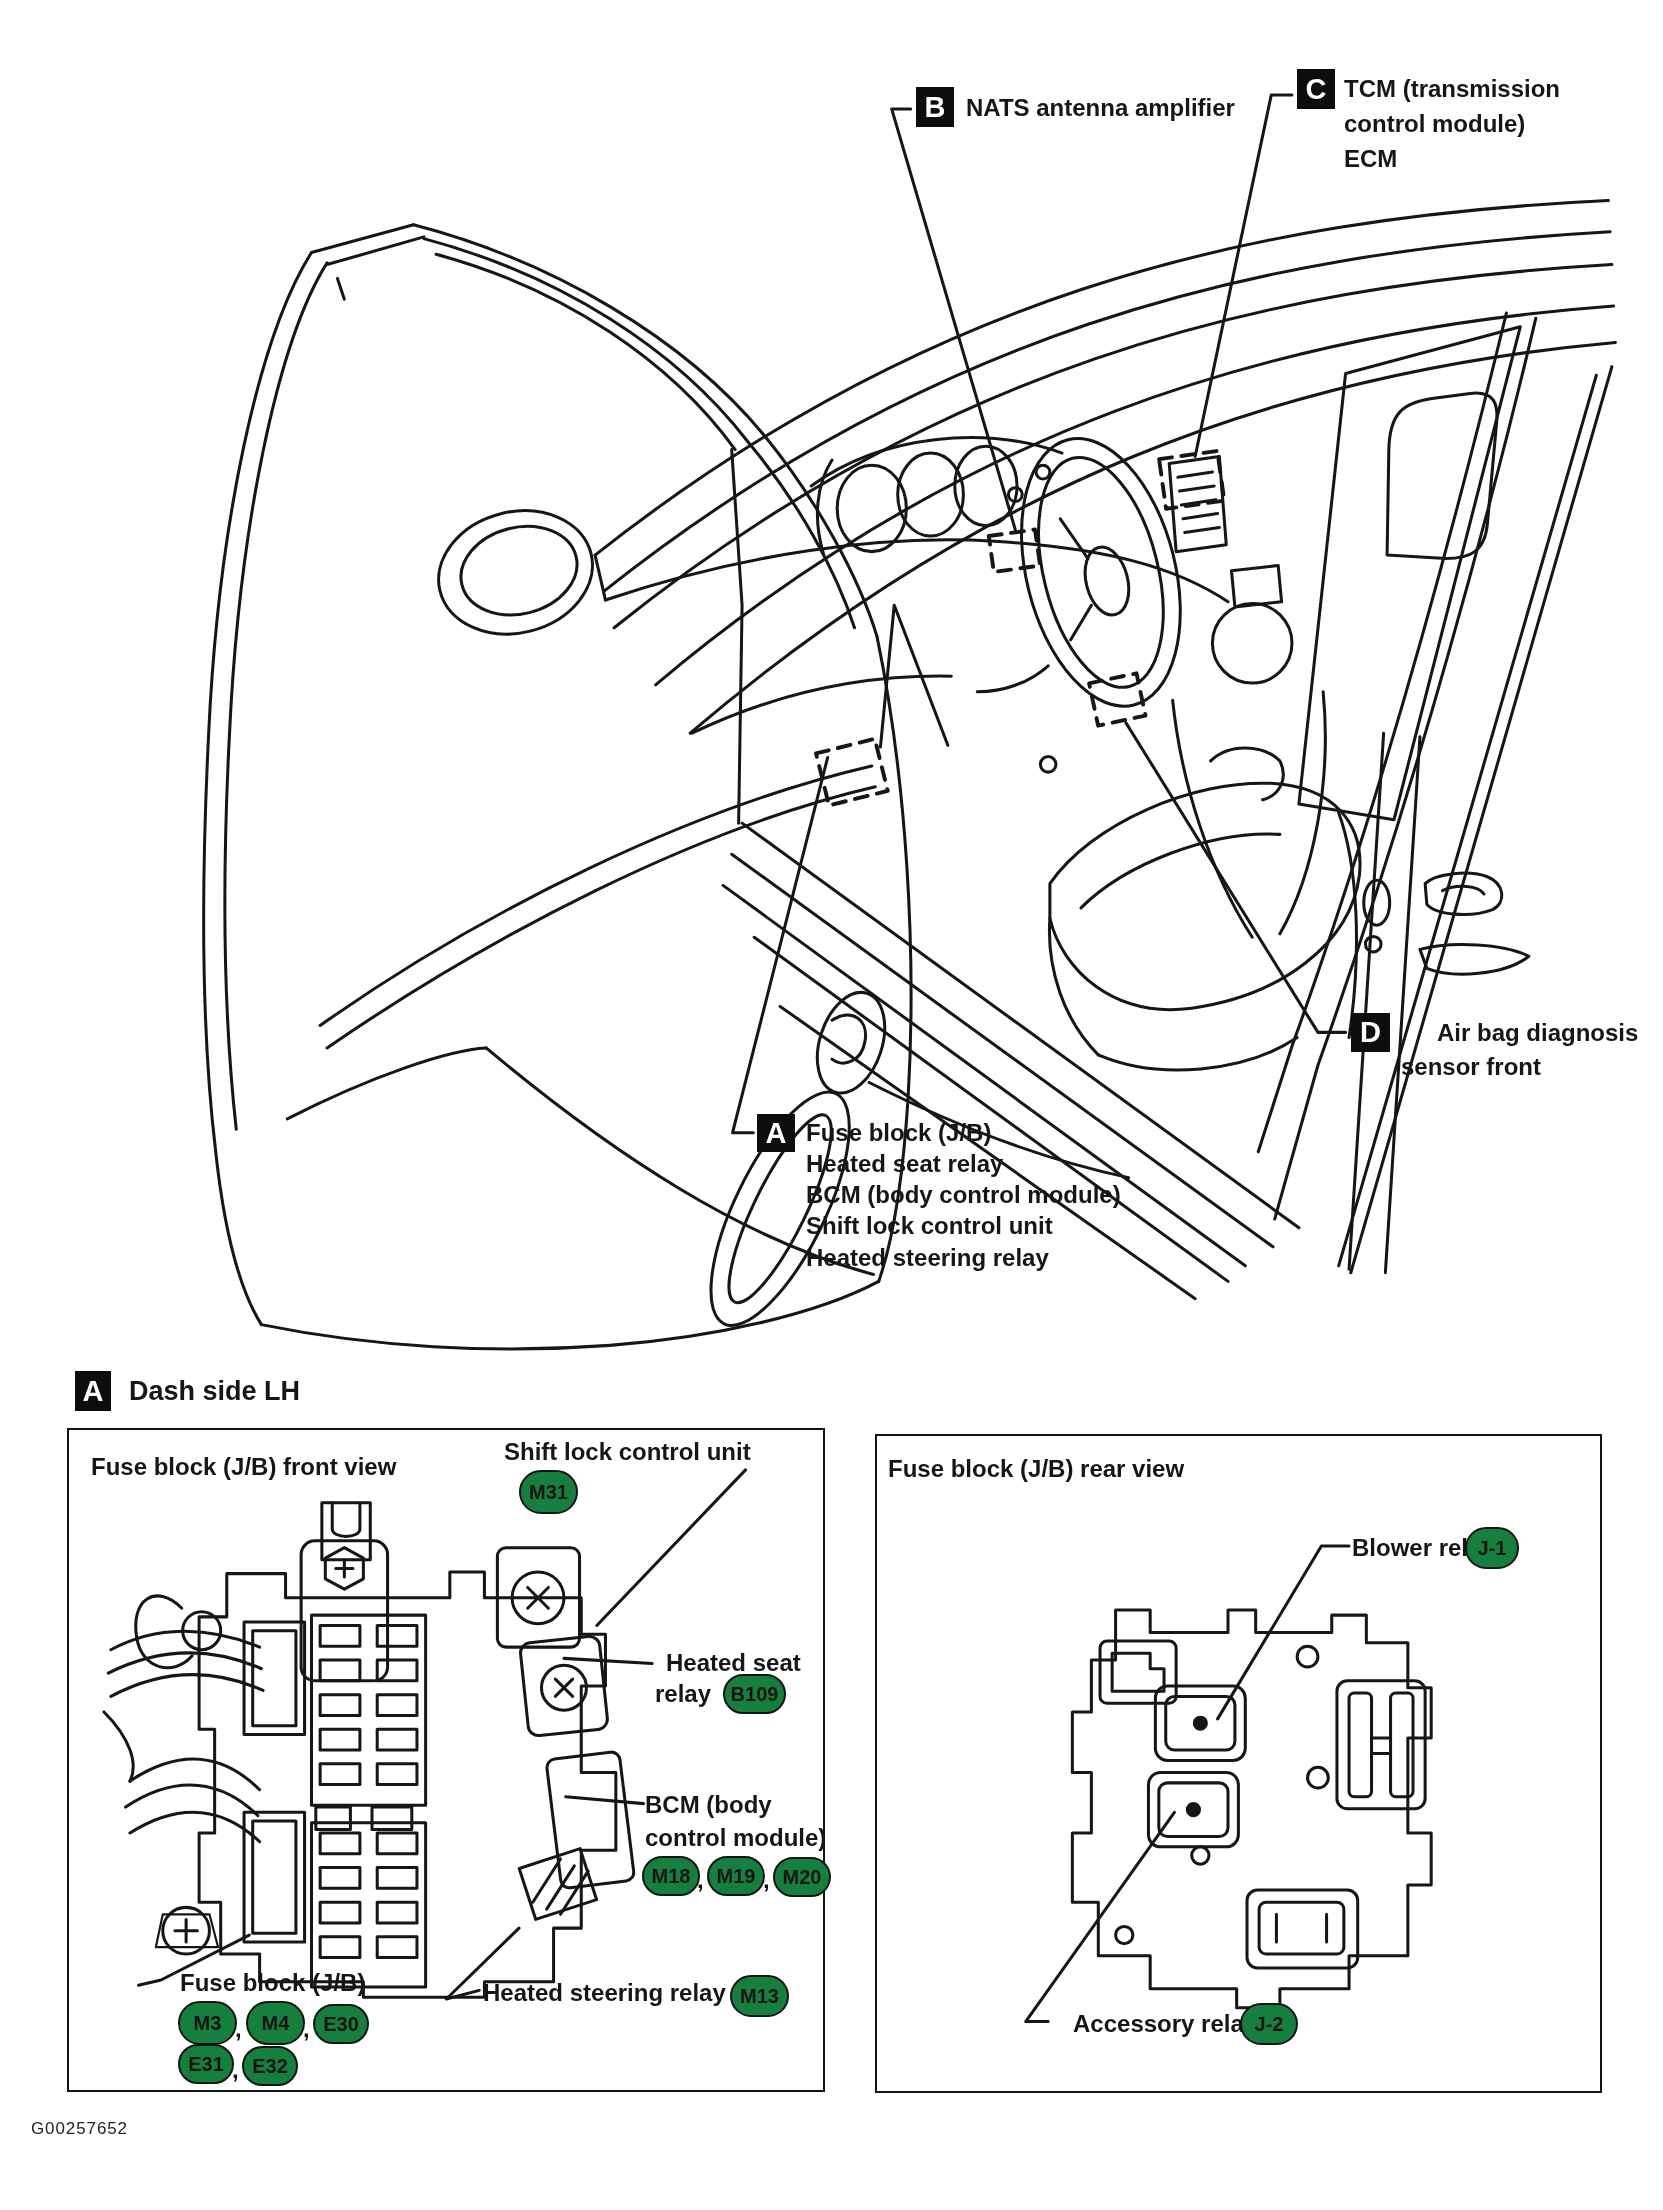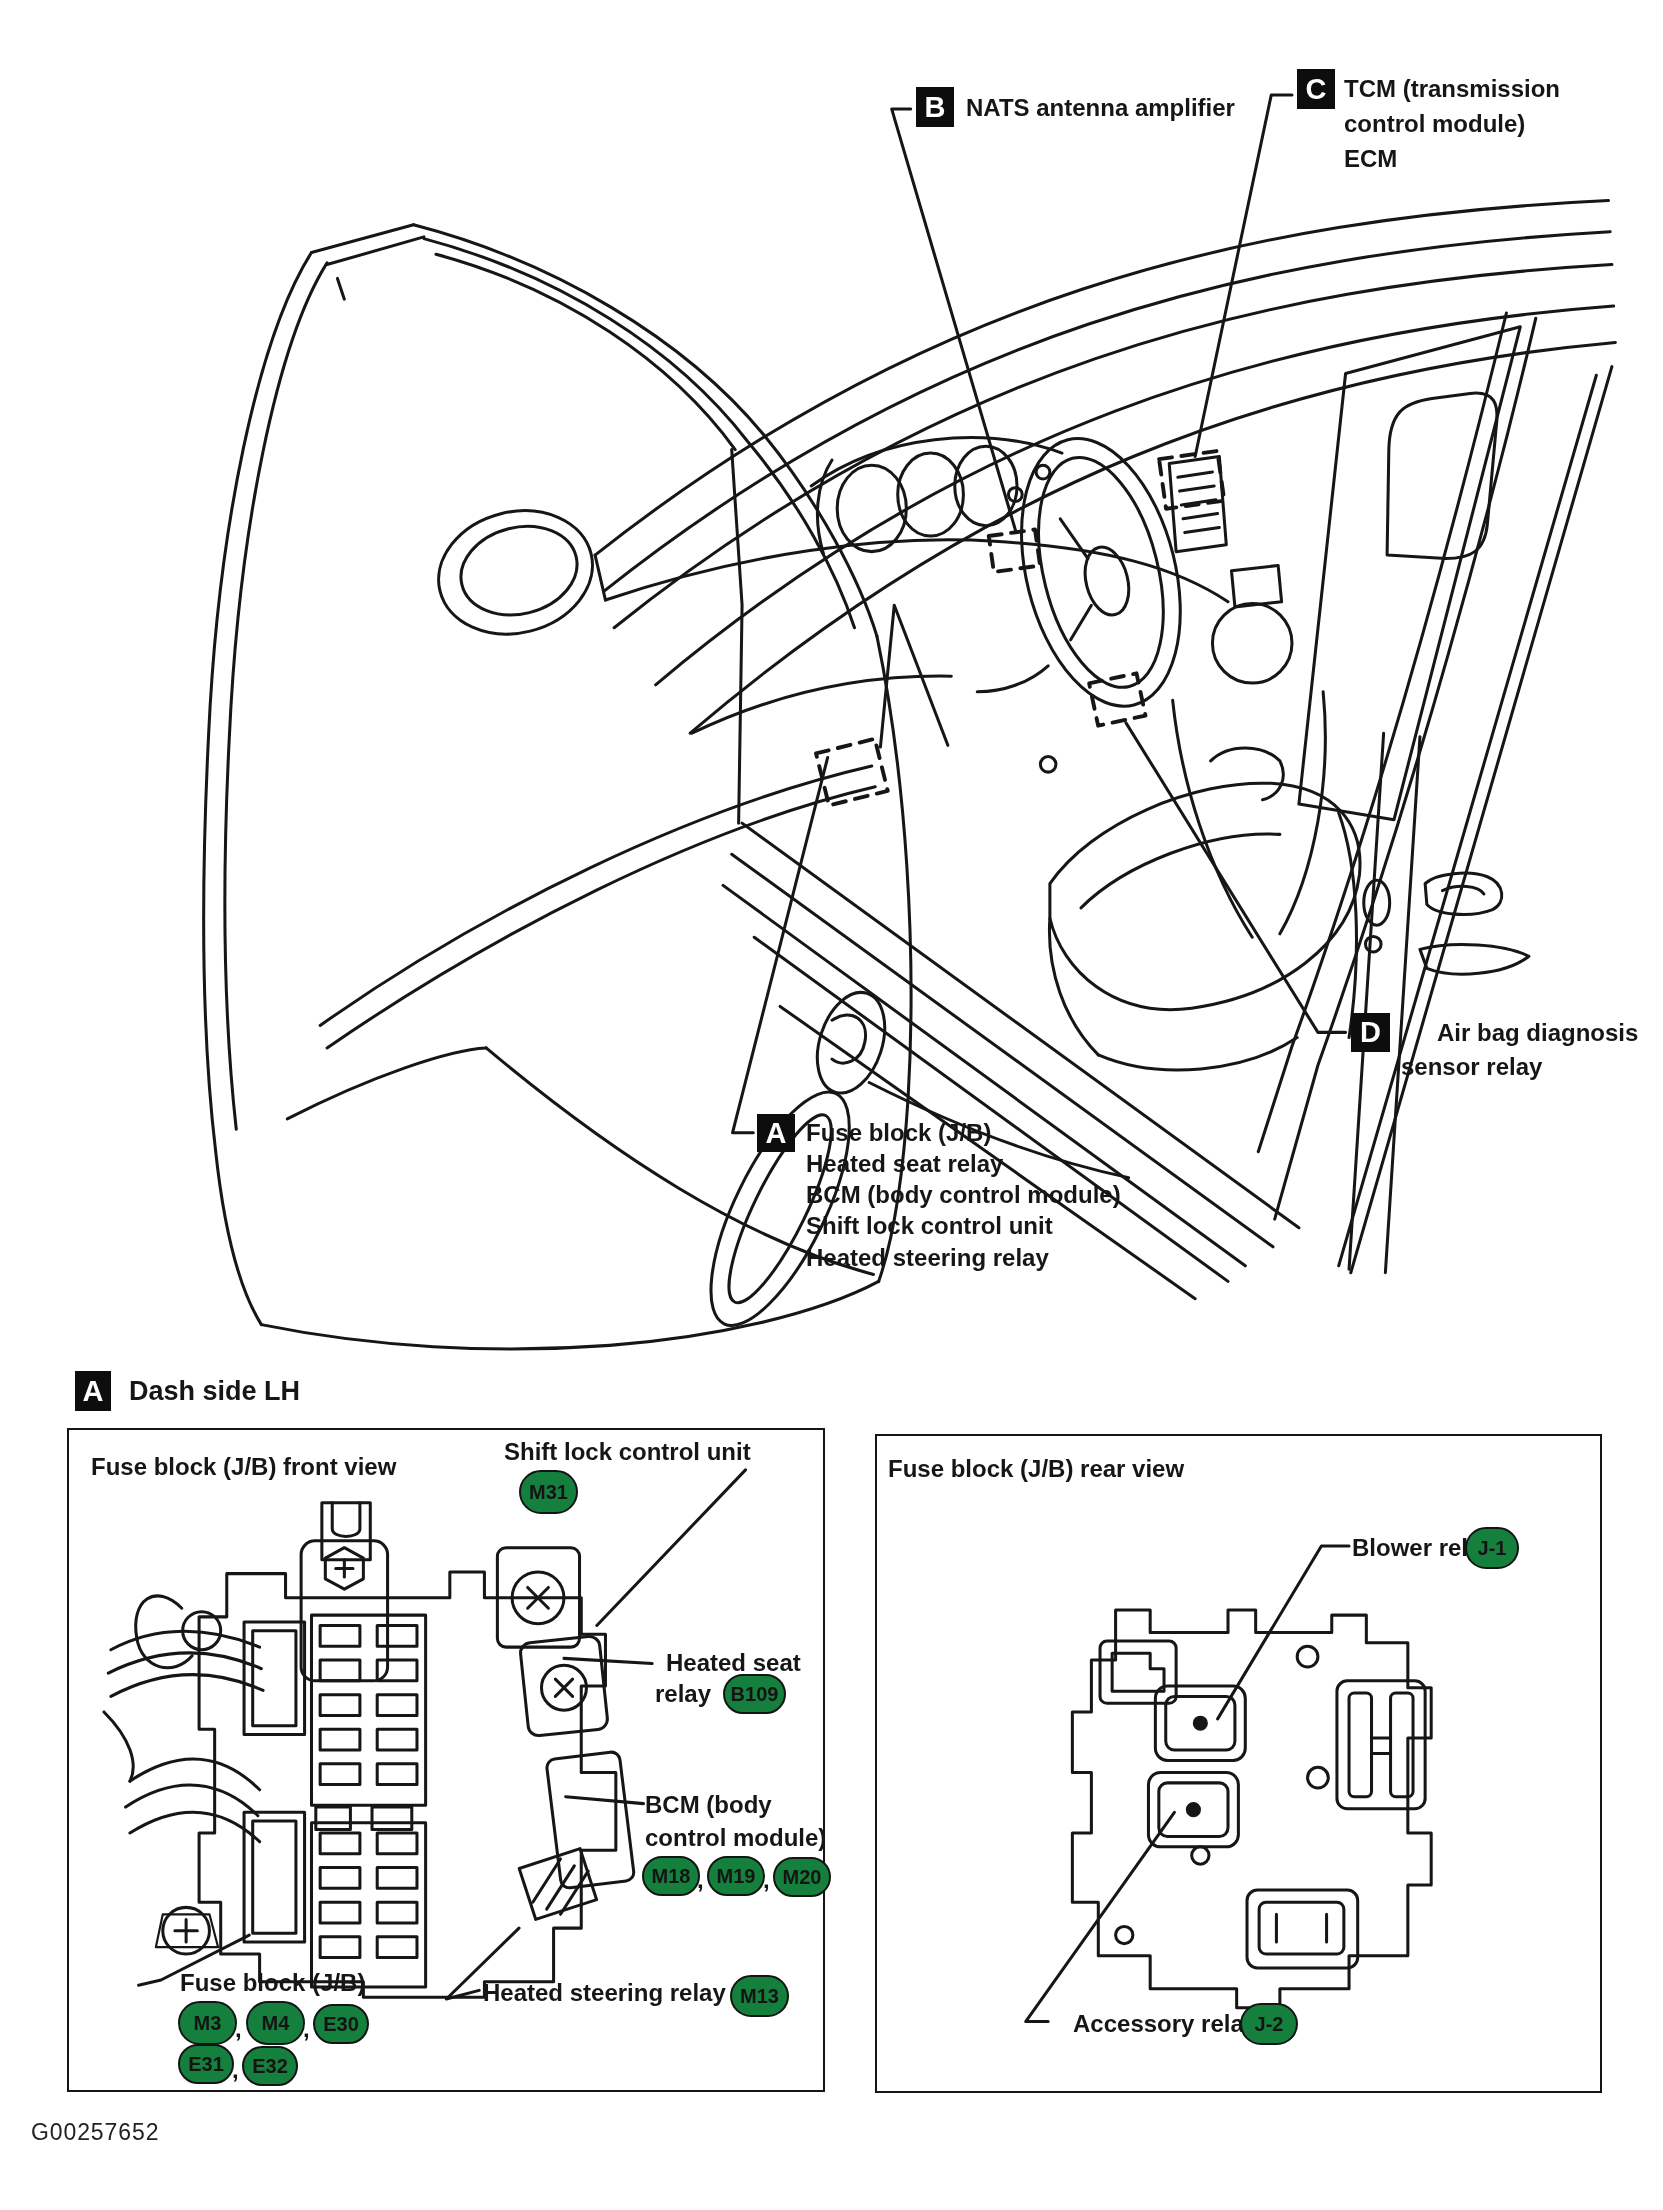--- a/index.html
+++ b/index.html
@@ -9,21 +9,21 @@
   }
   svg.art{position:absolute;left:0;top:0;}
   .lbl{position:absolute;font-weight:bold;font-size:24px;line-height:29px;white-space:nowrap;color:#161616;}
   .chip{position:absolute;background:#0d0d0d;color:#ffffff;font-weight:bold;
         display:flex;align-items:center;justify-content:center;font-size:29px;}
   .panel{position:absolute;border:2.6px solid #151515;background:transparent;}
   .ref{position:absolute;border:2.6px solid #141414;border-radius:35px;
        display:flex;align-items:center;justify-content:center;
        font-weight:bold;font-size:20px;color:#141414;background:#15803d;}
   .comma{position:absolute;font-weight:bold;font-size:24px;color:#141414;}
-  .figcode{position:absolute;font-size:23px;font-weight:normal;letter-spacing:0.9px;color:#222;}
+  .figcode{position:absolute;font-size:17px;font-weight:normal;letter-spacing:0.9px;color:#222;}
 </style>
 </head>
 <body>
 
 <div id="page">
 
   <svg class="art" width="1664" height="2210" viewBox="0 0 1924 2556" fill="none" stroke="#161616" stroke-width="3.5" stroke-linecap="round" stroke-linejoin="round">
 
     <g>
       <path d="M 360,292 C 298,390 252,610 241,850 C 233,1010 231,1180 249,1330 C 259,1424 277,1492 302,1532"></path>
@@ -234,21 +234,21 @@
   <div class="chip" style="left:916px;top:87px;width:38px;height:40px;">B</div>
   <div class="lbl" style="left:966px;top:93px;">NATS antenna amplifier</div>
 
   <div class="chip" style="left:1297px;top:69px;width:38px;height:40px;">C</div>
   <div class="lbl" style="left:1344px;top:74px;">TCM (transmission</div>
   <div class="lbl" style="left:1344px;top:109px;">control module)</div>
   <div class="lbl" style="left:1344px;top:144px;">ECM</div>
 
   <div class="chip" style="left:1351px;top:1013px;width:39px;height:39px;">D</div>
   <div class="lbl" style="left:1401px;top:1018px;padding-left:36px;">Air bag diagnosis</div>
-  <div class="lbl" style="left:1401px;top:1052px;">sensor relay</div>
+  <div class="lbl" style="left:1401px;top:1052px;">sensor front</div>
 
   <div class="chip" style="left:757px;top:1114px;width:38px;height:38px;">A</div>
   <div class="lbl" style="left:806px;top:1118px;">Fuse block (J/B)</div>
   <div class="lbl" style="left:806px;top:1149px;">Heated seat relay</div>
   <div class="lbl" style="left:806px;top:1180px;">BCM (body control module)</div>
   <div class="lbl" style="left:806px;top:1211px;">Shift lock control unit</div>
   <div class="lbl" style="left:806px;top:1243px;">Heated steering relay</div>
 
   <div class="chip" style="left:75px;top:1371px;width:36px;height:40px;">A</div>
   <div class="lbl" style="left:121px;top:1377px;font-size:27px;margin-left:8px;">Dash side LH</div>

